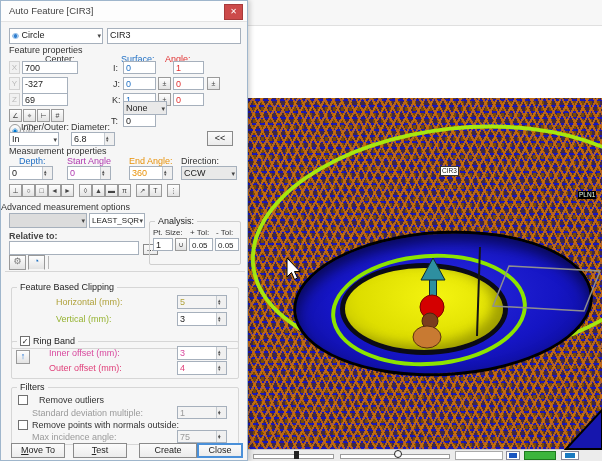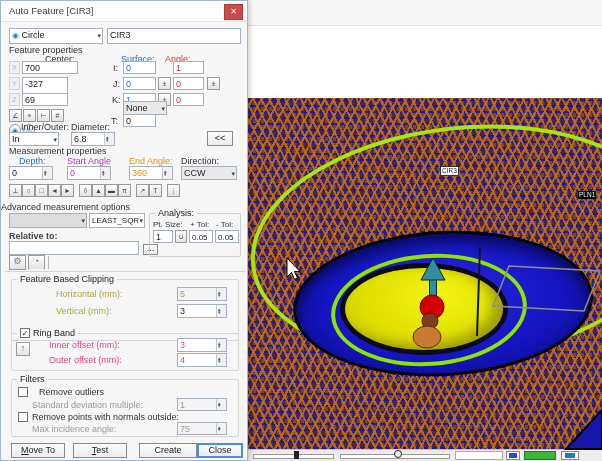--- a/index.html
+++ b/index.html
@@ -23,21 +23,21 @@
   .sb::after{content:"▾";position:absolute;bottom:-1px;left:1px;font-size:5px;color:#555;}
   .cmb{padding-right:11px;background:#fff;}
   .cmb::after{content:"▾";position:absolute;right:1px;top:1px;font-size:7px;color:#444;}
   .cmb.gray{background:#e9e9e9;}
   .dis{color:#9a9a9a;}
   .dis.fld{background:#f4f4f4;}
   .axis{position:absolute;width:11px;height:13px;background:#f1f1f1;border:1px solid #d2d2d2;box-sizing:border-box;
     color:#b9b9b9;font-size:8px;text-align:center;line-height:11px;}
   .sect{position:absolute;display:flex;align-items:center;gap:4px;font-size:9px;color:#333;}
   .sect::after{content:"";display:block;height:1px;background:#dadada;}
-  .gb{position:absolute;border:1px solid #d6d6d6;border-radius:2px;box-sizing:border-box;}
+  .gb{position:absolute;border:1px solid #d6d6d6;border-radius:2px;box-sizing:border-box;margin-top:8px;}
   .gb-t{position:absolute;top:-6px;left:5px;background:#f6f6f6;padding:0 3px;font-size:9px;white-space:nowrap;}
   .tbtn{position:absolute;width:13px;height:13px;background:linear-gradient(#fefefe,#e3e3e3);
     border:1px solid #9a9a9a;box-sizing:border-box;font-size:7px;line-height:11px;text-align:center;color:#444;cursor:pointer;}
   .round{border-radius:50%;width:12px;height:12px;}
   .cb{position:absolute;width:10px;height:10px;background:#fff;border:1px solid #707070;box-sizing:border-box;
     font-size:8px;line-height:9px;text-align:center;color:#222;cursor:pointer;}
   .btn{position:absolute;height:15px;background:linear-gradient(#fbfbfb,#ececec);border:1px solid #8a8a8a;
     box-sizing:border-box;font-size:9px;text-align:center;line-height:13px;cursor:pointer;}
   .btn.uf::first-letter{text-decoration:underline;}
   .btn.focus{border:2px solid #4a90d9;line-height:11px;}

